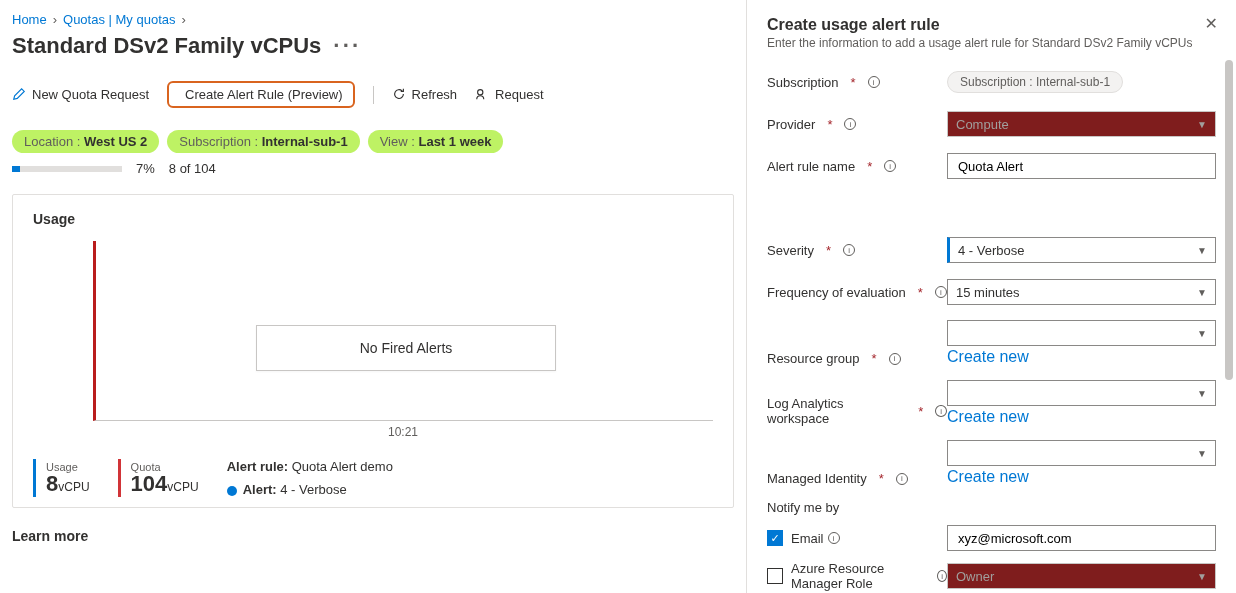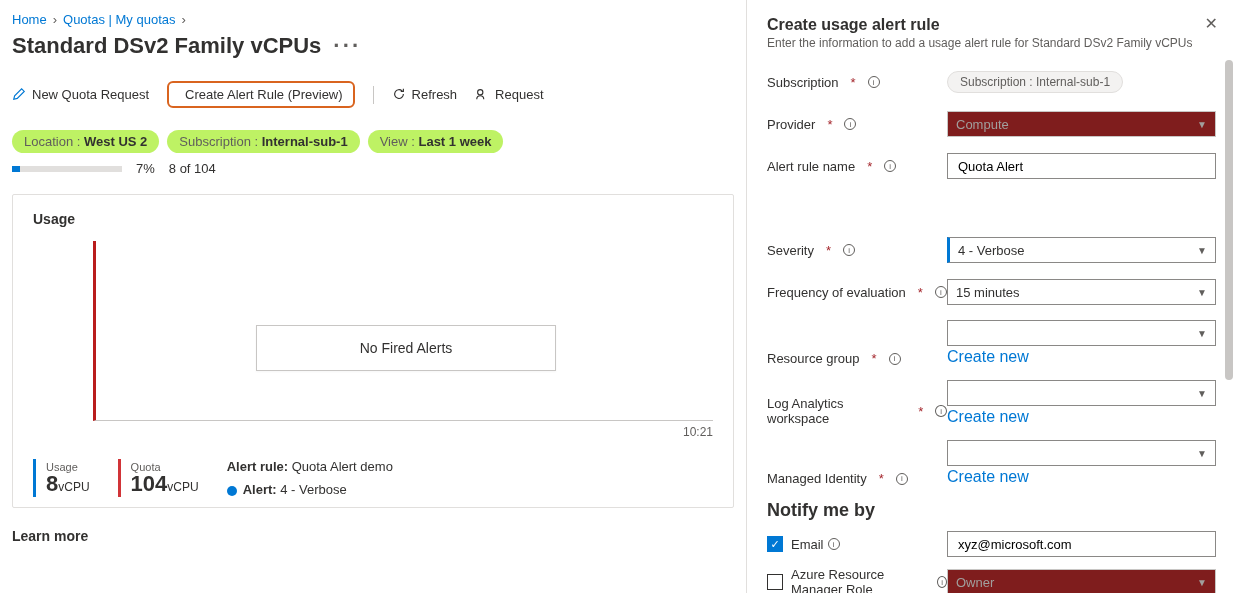--- a/index.html
+++ b/index.html
@@ -24,21 +24,21 @@
   .pill .lab { color:#605e5c; }
   .pill .val { font-weight:600; }
   .section-title { font-weight:600; margin-top:28px; font-size:13px;}
   .quota-bar-row { display:flex; align-items:center; gap:14px; margin-top:8px;}
   .quota-bar { width:110px; height:6px; background:#e1dfdd; position:relative; }
   .quota-bar .fill { position:absolute; left:0; top:0; bottom:0; background:#0078d4; }
   .usage-card { border:1px solid #e1dfdd; margin:18px 12px 0 0; border-radius:2px; padding:16px 20px 10px 20px; }
   .usage-card .card-title { font-weight:600; font-size:14px; }
   .chart-box { margin:14px 0 0 60px; width:620px; height:180px; border-left:3px solid #b91c1c; border-bottom:1px solid #c8c6c4; position:relative;}
   .no-alerts { position:absolute; left:160px; top:84px; width:300px; border:1px solid #c8c6c4; background:#fff; text-align:center; padding:14px 0; font-size:14px; color:#323130; box-shadow:0 1px 2px rgba(0,0,0,0.04);}
-  .chart-xlabel { text-align:right; font-size:12px; color:#605e5c; margin-left:60px; width:620px; margin-top:4px;}
+  .chart-xlabel { text-align:center; font-size:12px; color:#605e5c; margin-left:60px; width:620px; margin-top:4px;}
   .legend-row { display:flex; align-items:flex-start; gap:18px; margin-top:20px; }
   .stat-box { border-left:3px solid; padding:2px 10px; }
   .stat-box.blue { border-color:#0078d4;}
   .stat-box.red { border-color:#d13438;}
   .stat-box .small { font-size:11px; color:#605e5c;}
   .stat-box .big { font-size:22px; font-weight:600; line-height:1;}
   .stat-box .unit { font-size:12px; font-weight:400; color:#323130;}
   .rule-info { font-size:13px; color:#323130; }
   .rule-info .bold { font-weight:600;}
   .dot { width:10px; height:10px; border-radius:50%; background:#0078d4; display:inline-block; margin-right:6px; vertical-align:middle;}
@@ -59,21 +59,21 @@
   .select-box .chev { font-size:10px; color:#605e5c;}
   .select-box.disabled .chev { color:#a19f9d;}
   .select-box.severity { border-left:3px solid #0078d4;}
   .text-input input { border:none; outline:none; width:100%; font-size:13px; font-family:inherit; background:transparent;}
   .create-new { font-size:16px; color:#0078d4; margin-top:2px; cursor:pointer;}
   .slider-wrap { display:flex; align-items:center; gap:10px; flex:1;}
   .slider-track { flex:1; height:4px; background:#605e5c; border-radius:2px; position:relative;}
   .slider-thumb { position:absolute; top:50%; transform:translate(-50%,-50%); width:16px; height:16px; border-radius:50%; background:#fff; border:2px solid #605e5c;}
   .pct-box { width:38px; height:24px; border:1px solid #8a8886; text-align:center; font-size:12px; display:flex; align-items:center; justify-content:center;}
   .pct-unit { width:28px; height:24px; border:1px solid #8a8886; border-left:none; background:#f3f2f1; text-align:center; font-size:12px; display:flex; align-items:center; justify-content:center; color:#605e5c;}
-  .notify-title { font-weight:700; font-size:18px; margin:10px 0 10px 0;}
+  .notify-title { font-weight:400; font-size:13px; margin:10px 0 10px 0;}
   .check-row { display:flex; align-items:center; margin-bottom:10px;}
   .check { width:16px; height:16px; border:1px solid #323130; display:inline-flex; align-items:center; justify-content:center; margin-right:8px; background:#fff; flex-shrink:0;}
   .check.checked { background:#0078d4; border-color:#0078d4; color:#fff;}
   .check.checked::after { content:"✓"; font-size:11px; line-height:1;}
   .check-label { font-size:13px; display:flex; align-items:center; gap:4px; width:156px;}
   .scroll-track { position:absolute; right:3px; top:60px; bottom:10px; width:8px; background:transparent;}
   .scroll-thumb { position:absolute; right:0; top:0; width:8px; height:320px; background:#c8c6c4; border-radius:4px;}
 </style>
 </head>
 <body>

